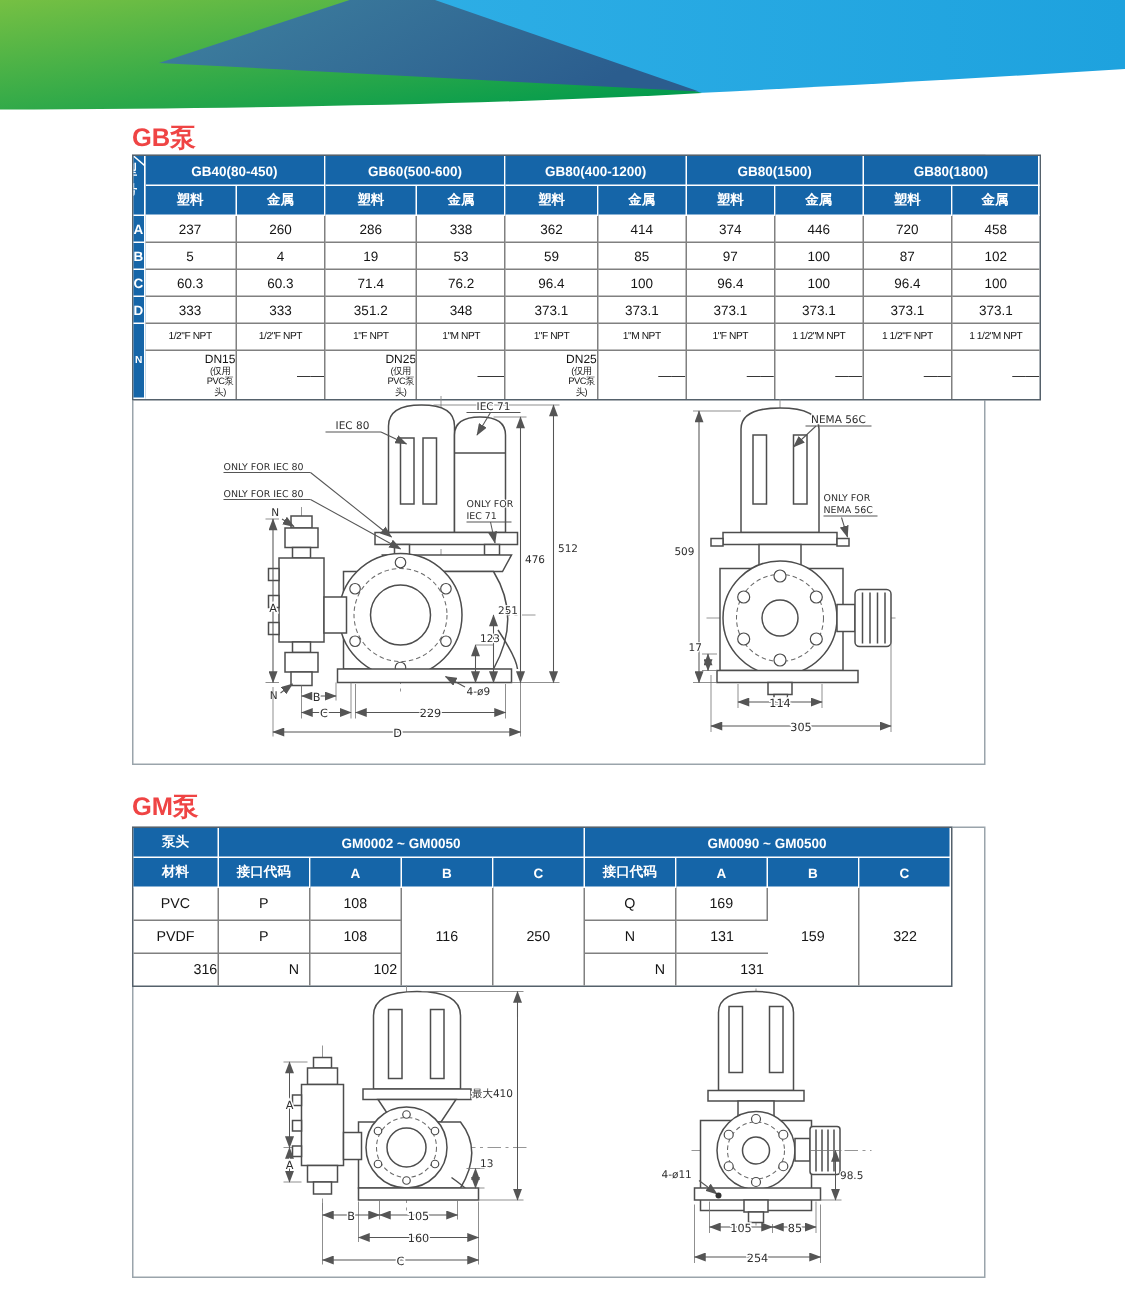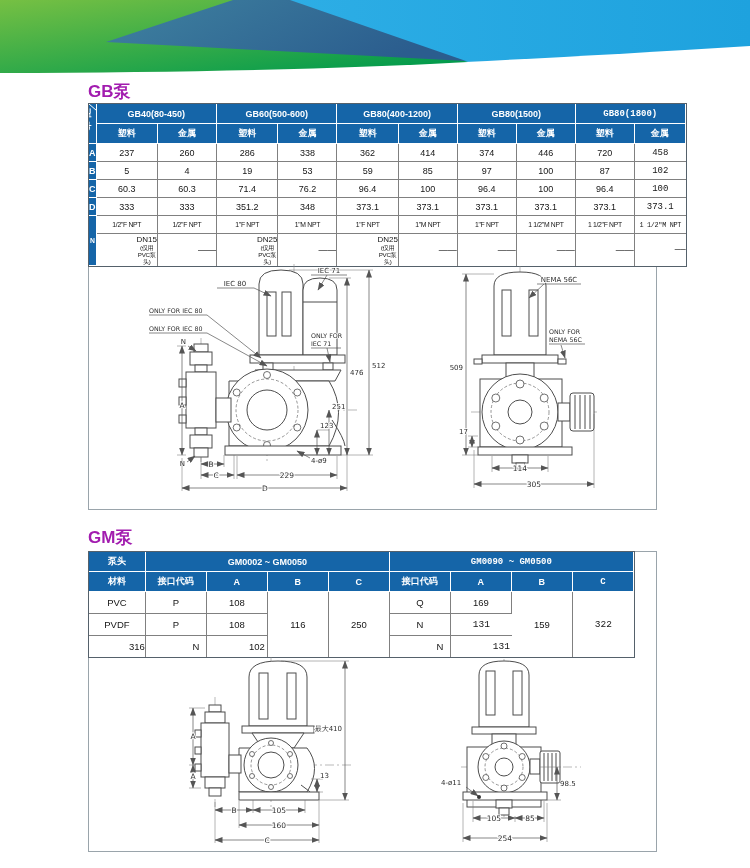--- a/index.html
+++ b/index.html
@@ -1,28 +1,28 @@
 <!DOCTYPE html>
 <html><head>
 <meta charset="utf-8">
 <style>
   html,body{margin:0;padding:0;}
   body{width:750px;height:868px;background:#fff;position:relative;
        font-family:"Liberation Sans","DejaVu Sans",sans-serif;overflow:hidden;}
   .abs{position:absolute;}
   
-  .sec-title{position:absolute;left:88px;font-size:17px;font-weight:bold;color:#a21caf;line-height:20px;}
+  .sec-title{position:absolute;left:88px;font-size:17px;font-weight:bold;color:#ef4444;line-height:20px;}
   
   .box{position:absolute;left:88px;width:567px;border:1px solid #9aa4ab;background:#fff;}
   
   table.spec{border-collapse:separate;border-spacing:0;table-layout:fixed;
              border:1px solid #55616b;background:#fff;position:absolute;left:-1px;top:-1px;}
   table.spec td{border-right:1px solid #808080;border-bottom:1px solid #808080;
                 text-align:center;vertical-align:middle;padding:0;font-size:9px;color:#151515;overflow:hidden;}
-  table.spec td:last-child{border-right:none;font-family:Liberation Mono, monospace;}
+  table.spec td:last-child{border-right:none;}
   table.spec tr:last-child td{border-bottom:none;padding-left:40px;}
   table.spec td.nb{border-bottom:none;}
   table.spec td.h{background:#1565a8;color:#fff;font-weight:bold;
                   border-right:1px solid #fff;border-bottom:1px solid #fff;margin-top:29px;}
   tr.h1 td, tr.h2 td{height:19px;}
   tr.r td{height:17px;}
   tr.npt td{height:17px;font-size:6.8px;letter-spacing:-0.3px;}
   tr.dn td{height:32px;}
   .dn1{display:block;font-size:8px;line-height:9px;}
   .dn2{display:block;font-size:6.2px;line-height:7px;letter-spacing:-0.3px;}

